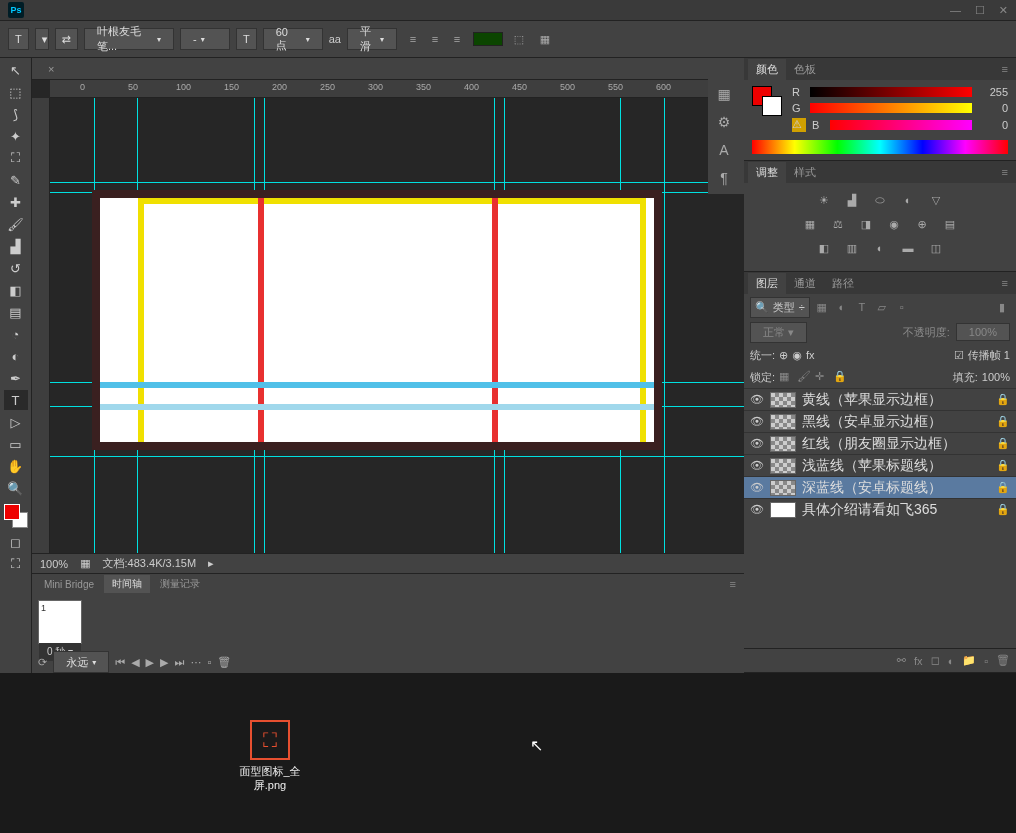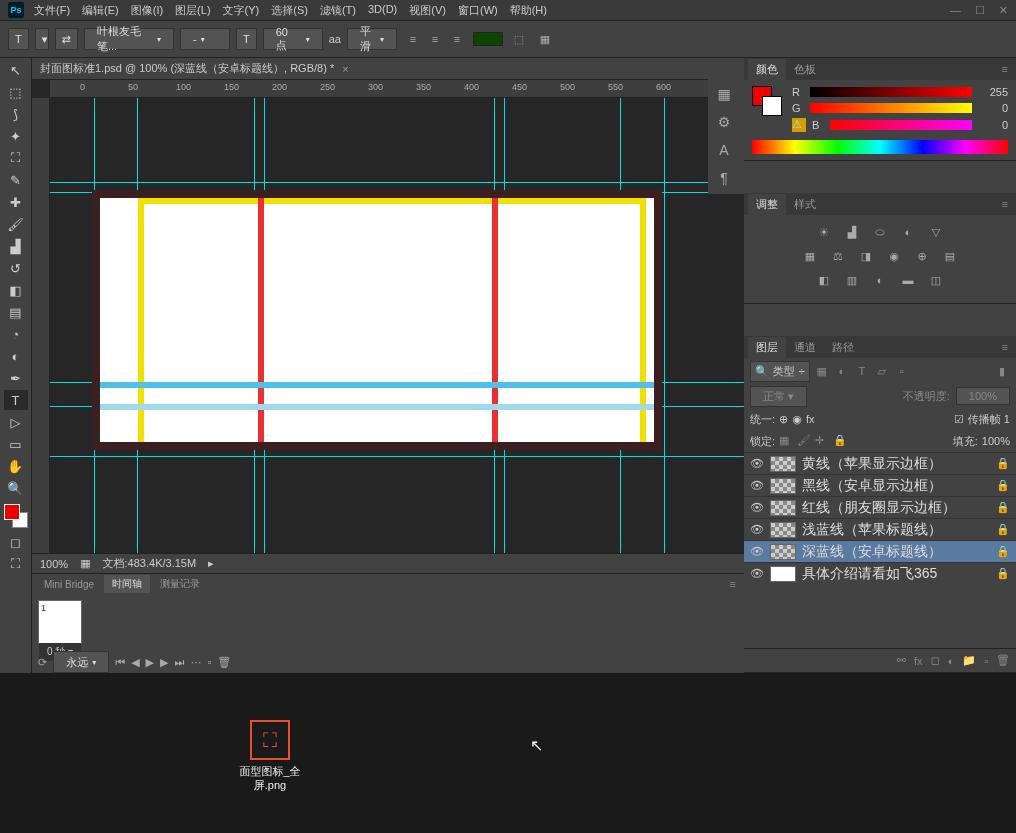--- a/index.html
+++ b/index.html
@@ -40,21 +40,21 @@
 .lightblue-line-h { position: absolute; height: 6px; background: #a0d8ec; }
 .status-bar { height: 20px; background: #424242; display: flex; align-items: center; padding: 0 8px; color: #ccc; font-size: 11px; gap: 12px; border-top: 1px solid #222; }
 .timeline-panel { height: 100px; background: #424242; border-top: 1px solid #222; }
 .timeline-tabs { height: 20px; display: flex; align-items: center; padding: 0 4px; gap: 2px; }
 .timeline-tabs .tab { padding: 2px 8px; color: #999; font-size: 10px; }
 .timeline-tabs .tab.active { background: #535353; color: #ddd; }
 .timeline-body { padding: 6px; display: flex; gap: 4px; }
 .frame { width: 44px; height: 44px; border: 1px solid #666; background: #fff; position: relative; }
 .frame-label { position: absolute; bottom: -18px; left: 0; right: 0; background: #333; color: #ccc; font-size: 10px; text-align: center; padding: 2px; }
 .timeline-controls { height: 22px; display: flex; align-items: center; padding: 0 6px; gap: 6px; color: #aaa; position: absolute; bottom: 0; }
-.right-panels { width: 272px; background: #424242; display: flex; flex-direction: column; gap: 32px; }
+.right-panels { width: 272px; background: #424242; display: flex; flex-direction: column; }
 .sidebar-icons { position: absolute; left: 708px; top: 78px; width: 36px; background: #424242; display: flex; flex-direction: column; gap: 8px; padding: 6px; z-index: 5; }
 .sidebar-icons .ic { width: 20px; height: 20px; color: #aaa; display: flex; align-items: center; justify-content: center; font-size: 14px; }
 .panel { border-bottom: 1px solid #222; }
 .panel-tabs { height: 22px; display: flex; align-items: center; padding: 0 4px; background: #383838; }
 .panel-tabs .ptab { padding: 3px 8px; color: #999; font-size: 11px; }
 .panel-tabs .ptab.active { background: #424242; color: #ddd; }
 .panel-menu { margin-left: auto; color: #888; padding: 0 4px; }
 .color-panel-body { padding: 6px 8px; }
 .color-row { display: flex; align-items: center; gap: 6px; margin-bottom: 4px; }
 .color-row .lab { width: 12px; color: #ccc; }
@@ -91,33 +91,20 @@
 .desktop-file { position: absolute; top: 720px; left: 230px; text-align: center; width: 80px; }
 .desktop-file .icon { width: 40px; height: 40px; margin: 0 auto 4px; border: 2px solid #e85030; color: #e85030; display: flex; align-items: center; justify-content: center; font-size: 20px; }
 .desktop-file .label { color: #eee; font-size: 11px; line-height: 14px; }
 .cursor { position: absolute; top: 736px; left: 530px; color: #fff; font-size: 16px; pointer-events: none; }
 </style>
 </head>
 <body>
 
 <div class="titlebar">
   <div class="ps-logo">Ps</div>
-  <div class="menu">
-    <span>文件(F)</span>
-    <span>编辑(E)</span>
-    <span>图像(I)</span>
-    <span>图层(L)</span>
-    <span>文字(Y)</span>
-    <span>选择(S)</span>
-    <span>滤镜(T)</span>
-    <span>3D(D)</span>
-    <span>视图(V)</span>
-    <span>窗口(W)</span>
-    <span>帮助(H)</span>
-  </div>
   <div class="window-controls">
     <span>—</span>
     <span>☐</span>
     <span>✕</span>
   </div>
 </div>
 
 <div class="options-bar">
   <div class="opt-btn">T</div>
   <div class="opt-btn" style="width:14px">▾</div>
@@ -176,21 +163,20 @@
     <div class="fgbg">
         <div class="fg"></div>
         <div class="bg"></div>
       </div>
     <div class="tool">◻</div>
     <div class="tool">⛶</div>
   </div>
 
   <div class="doc-area">
     <div class="doc-tab">
-      <span>封面图标准1.psd @ 100% (深蓝线（安卓标题线）, RGB/8) *</span>
       <span class="close">×</span>
     </div>
     <div class="canvas-wrap">
       <div class="ruler-h">
         <span class="tick" style="left:30px">0</span>
         <span class="tick" style="left:78px">50</span>
         <span class="tick" style="left:126px">100</span>
         <span class="tick" style="left:174px">150</span>
         <span class="tick" style="left:222px">200</span>
         <span class="tick" style="left:270px">250</span>

